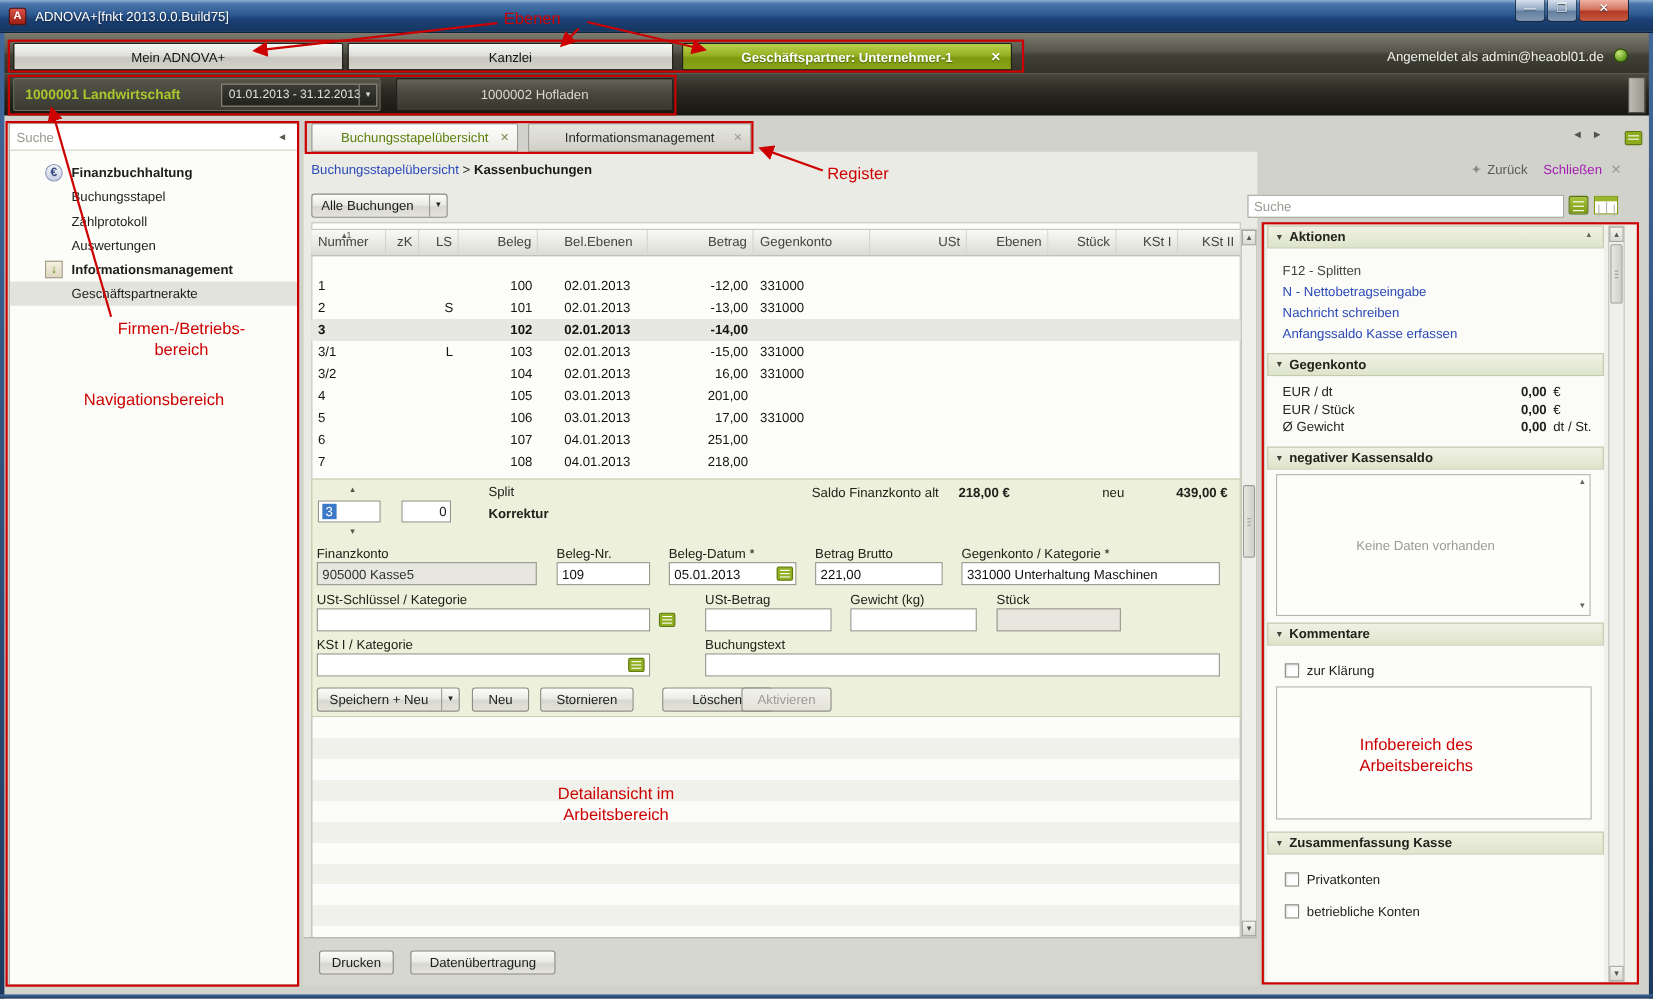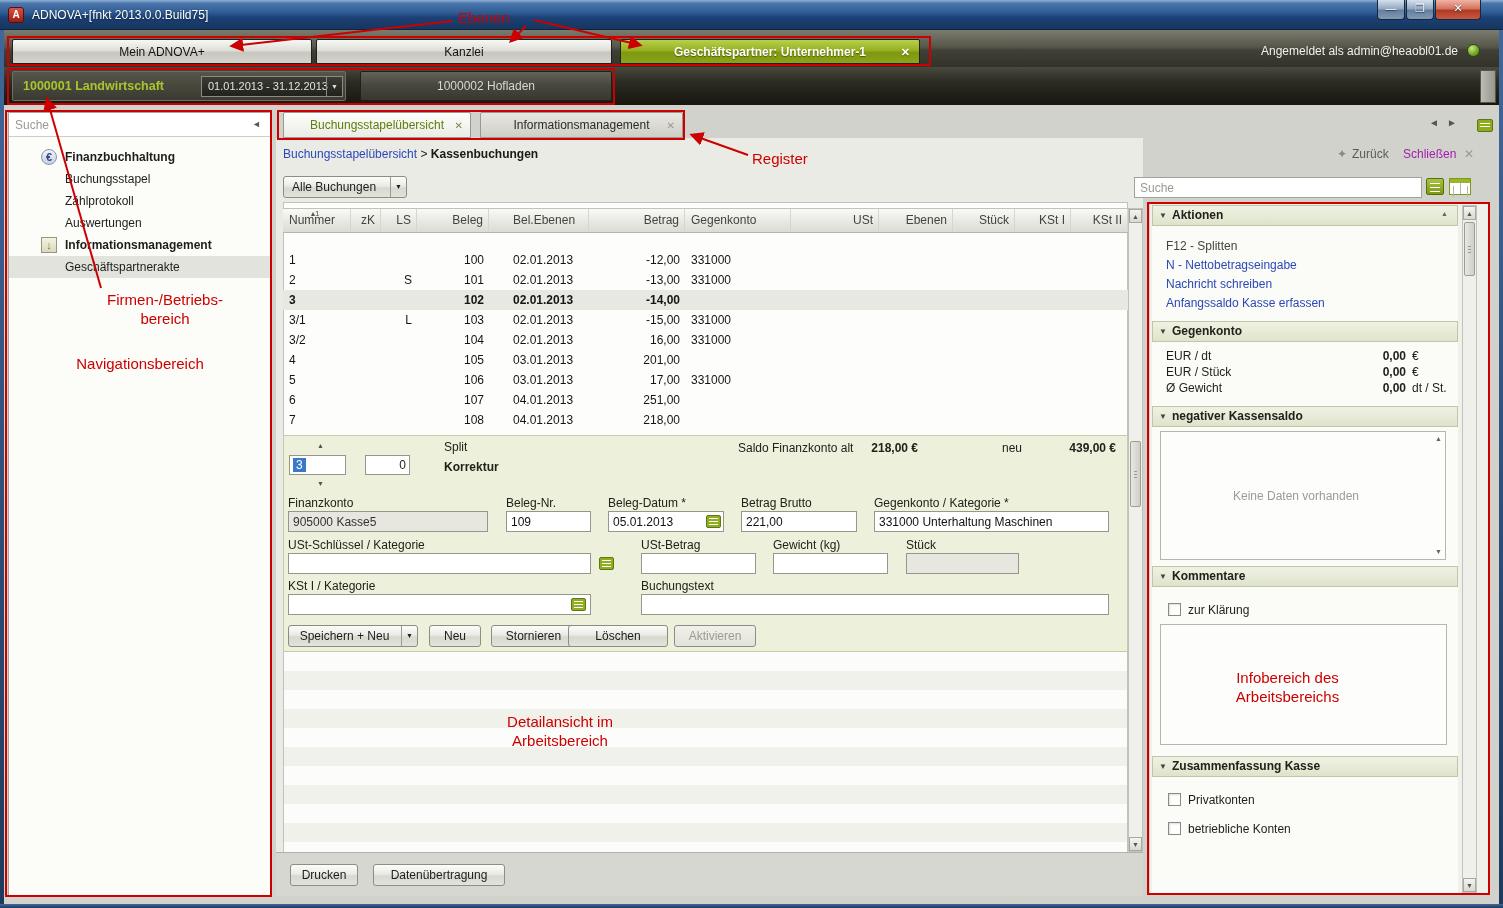--- a/index.html
+++ b/index.html
@@ -447,21 +447,21 @@
     <div class="btn haspop" style="left:4px;top:189px;width:130px;">
       <span class="blbl">Speichern + Neu</span>
       <span class="caret">▼</span>
     </div>
     <div class="btn" style="left:145px;top:189px;width:52px;">
       <span class="blbl">Neu</span>
     </div>
     <div class="btn" style="left:207px;top:189px;width:85px;">
       <span class="blbl">Stornieren</span>
     </div>
-    <div class="btn" style="left:284px;top:189px;width:100px;">
+    <div class="btn" style="left:318px;top:189px;width:100px;">
       <span class="blbl">Löschen</span>
     </div>
     <div class="btn disabled" style="left:390px;top:189px;width:82px;">
       <span class="blbl">Aktivieren</span>
     </div>
   </div>
 
   <div class="stripes"></div>
 
   <div class="vscroll" style="left:1128px;top:208px;width:15px;height:644px;">

